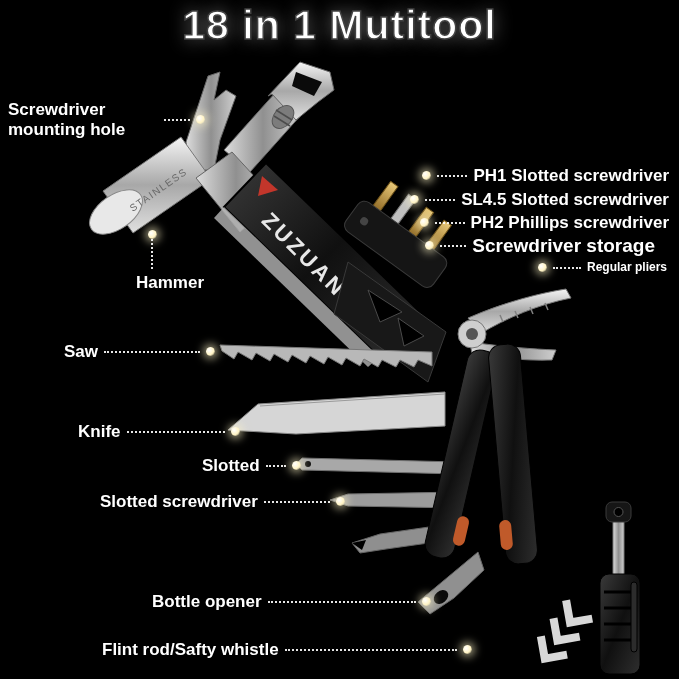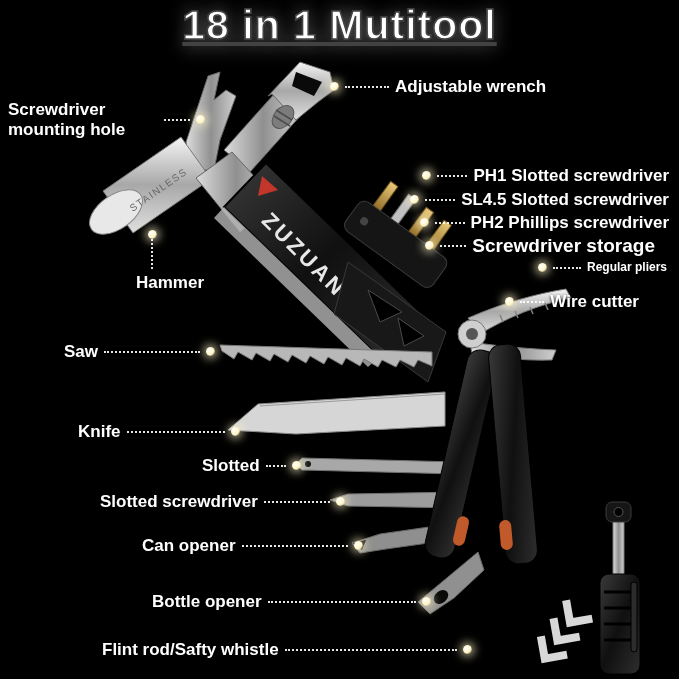--- a/index.html
+++ b/index.html
@@ -2,21 +2,21 @@
 <html><head>
 <meta charset="utf-8">
 <style>
   html,body{margin:0;padding:0;background:#000;}
   .stage{position:relative;width:679px;height:679px;background:#000;overflow:hidden;
          font-family:"Liberation Sans","DejaVu Sans",sans-serif;}
   .tool-svg{position:absolute;left:0;top:0;z-index:1;}
   .title{position:absolute;left:0;top:2px;width:100%;margin:0;text-align:center;z-index:2;
          font-size:41px;font-weight:bold;color:#fff;letter-spacing:1px;
          -webkit-text-stroke:1.5px #424242;
-         text-shadow:0 0 18px rgba(255,255,255,.45),0 4px 8px rgba(0,0,0,.9);text-decoration:underline;}
+         text-shadow:0 0 18px rgba(255,255,255,.45),0 4px 8px rgba(0,0,0,.9);}
   .callout{position:absolute;display:flex;align-items:center;gap:6px;z-index:3;}
   .callout .label{font-weight:bold;font-size:17px;color:#fff;white-space:nowrap;line-height:1.15;
                   text-shadow:0 1px 3px #000;}
   .callout .label.wrap{white-space:normal;width:150px;}
   .callout .label.fs18{font-size:12px;}
   .callout .label.fs19{font-size:19px;}
   .dots{height:0;border-top:2px dotted rgba(255,255,255,.9);flex:0 0 auto;}
   .vdots{width:0;border-left:2px dotted rgba(255,255,255,.9);flex:0 0 auto;}
   .dot{width:9px;height:9px;border-radius:50%;flex:0 0 auto;
        background:radial-gradient(circle at 35% 35%, #ffffff 0%, #fff3c4 55%, rgba(255,243,196,.15) 100%);
@@ -180,43 +180,33 @@
     <span class="dots" style="width:20px"></span>
     <span class="dot"></span>
   </div>
 
   <div class="callout" style="left:100px;top:492px">
     <span class="label">Slotted screwdriver</span>
     <span class="dots" style="width:66px"></span>
     <span class="dot"></span>
   </div>
 
-  <div class="callout" style="left:142px;top:536px">
-    <span class="label">Can opener</span>
-    <span class="dots" style="width:106px"></span>
-    <span class="dot"></span>
-  </div>
 
   <div class="callout" style="left:102px;top:640px">
     <span class="label">Flint rod/Safty whistle</span>
     <span class="dots" style="width:172px"></span>
     <span class="dot"></span>
   </div>
 
   <div class="callout" style="left:152px;top:592px">
     <span class="label">Bottle opener</span>
     <span class="dots" style="width:148px"></span>
     <span class="dot"></span>
   </div>
 
-  <div class="callout" style="left:330px;top:77px">
-    <span class="dot"></span>
-    <span class="dots" style="width:44px"></span>
-    <span class="label">Adjustable wrench</span>
-  </div>
 
   <div class="callout" style="right:10px;top:166px">
     <span class="dot"></span>
     <span class="dots" style="width:30px"></span>
     <span class="label">PH1 Slotted screwdriver</span>
   </div>
 
   <div class="callout" style="right:10px;top:190px">
     <span class="dot"></span>
     <span class="dots" style="width:30px"></span>
@@ -234,19 +224,14 @@
     <span class="dots" style="width:26px"></span>
     <span class="label fs19">Screwdriver storage</span>
   </div>
 
   <div class="callout" style="right:12px;top:261px">
     <span class="dot"></span>
     <span class="dots" style="width:28px"></span>
     <span class="label fs18">Regular pliers</span>
   </div>
 
-  <div class="callout" style="right:40px;top:292px">
-    <span class="dot"></span>
-    <span class="dots" style="width:24px"></span>
-    <span class="label">Wire cutter</span>
-  </div>
 
 </div>
 
 </body></html>

